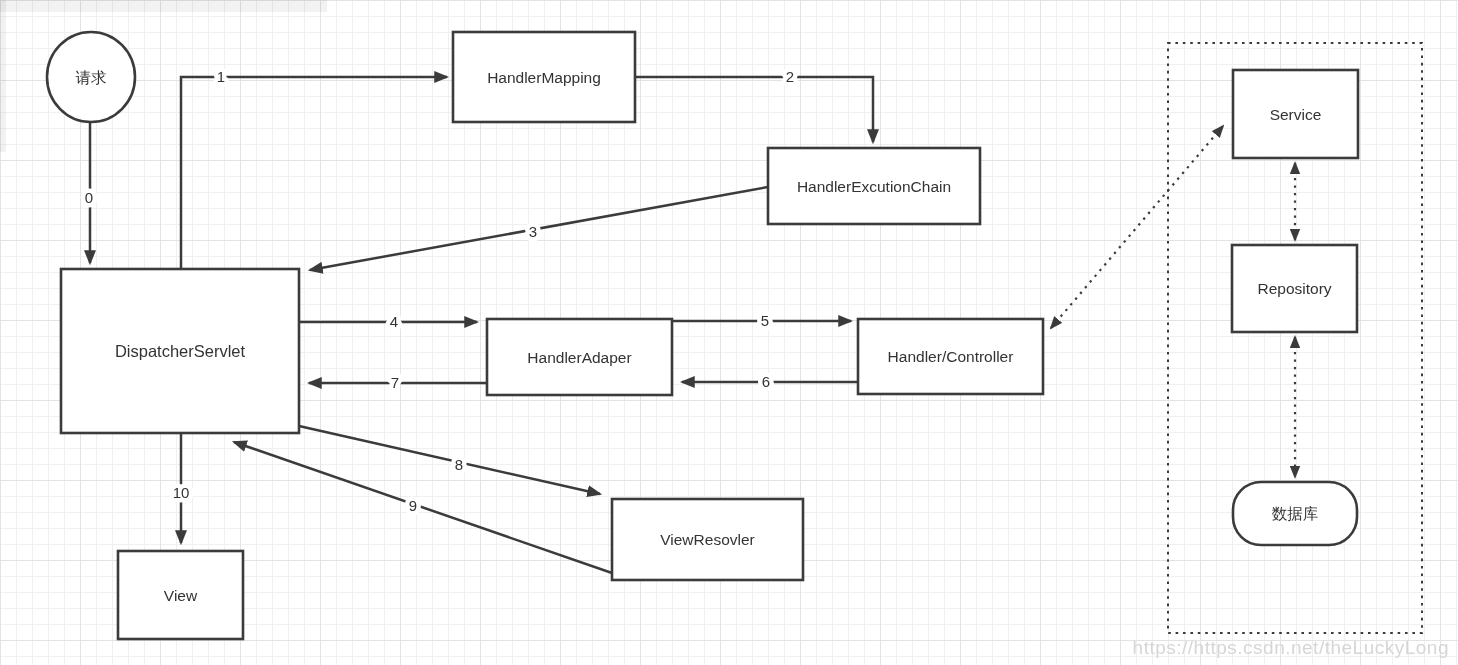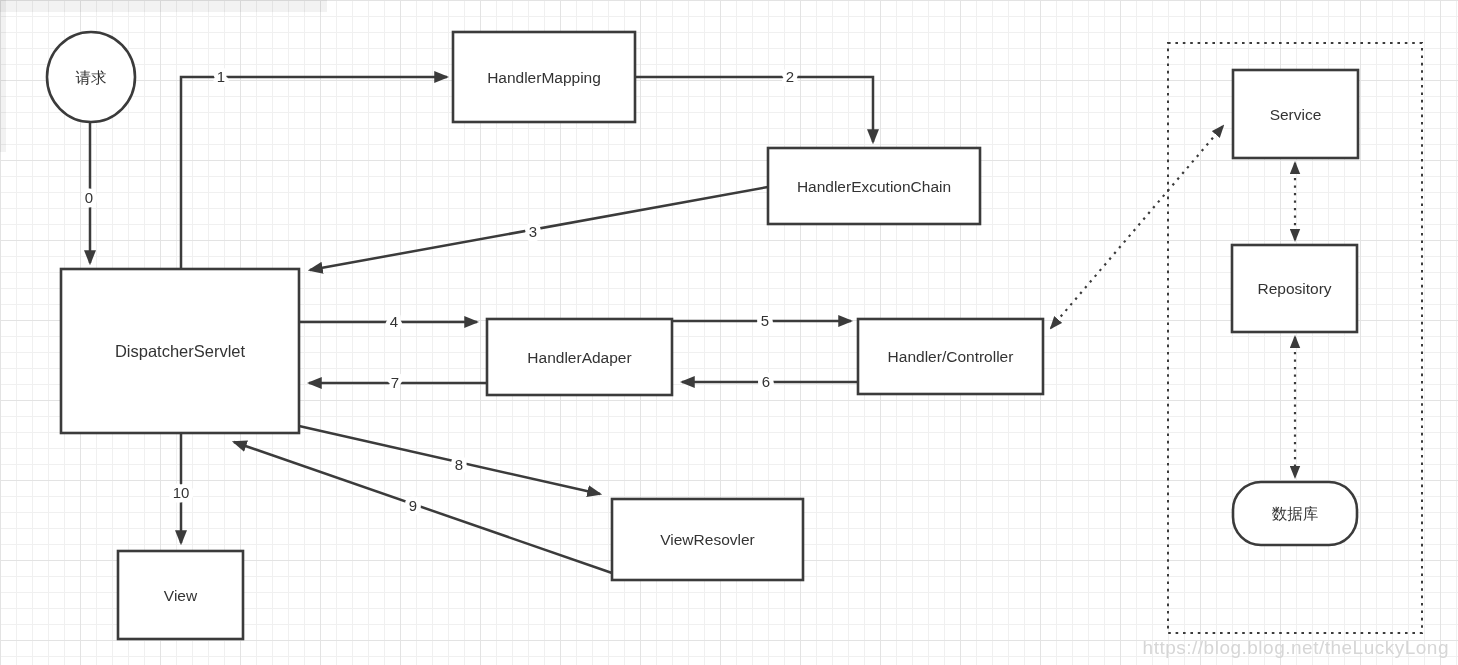--- a/index.html
+++ b/index.html
@@ -128,14 +128,14 @@
       <g>
         <rect x="1232" y="245" width="125" height="87" rx="0" class="shape"></rect>
         <text x="1294.5" y="294" class="node-label">Repository</text>
       </g>
       <g>
         <rect x="1233" y="482" width="124" height="63" rx="28" class="shape"></rect>
         <text x="1295" y="519" class="node-label">数据库</text>
       </g>
     </svg>
 
-  <div class="watermark">https://blog.blog.net/theLuckyLong</div>
+  <div class="watermark">https://https.csdn.net/theLuckyLong</div>
 </div>
 
 </body></html>

